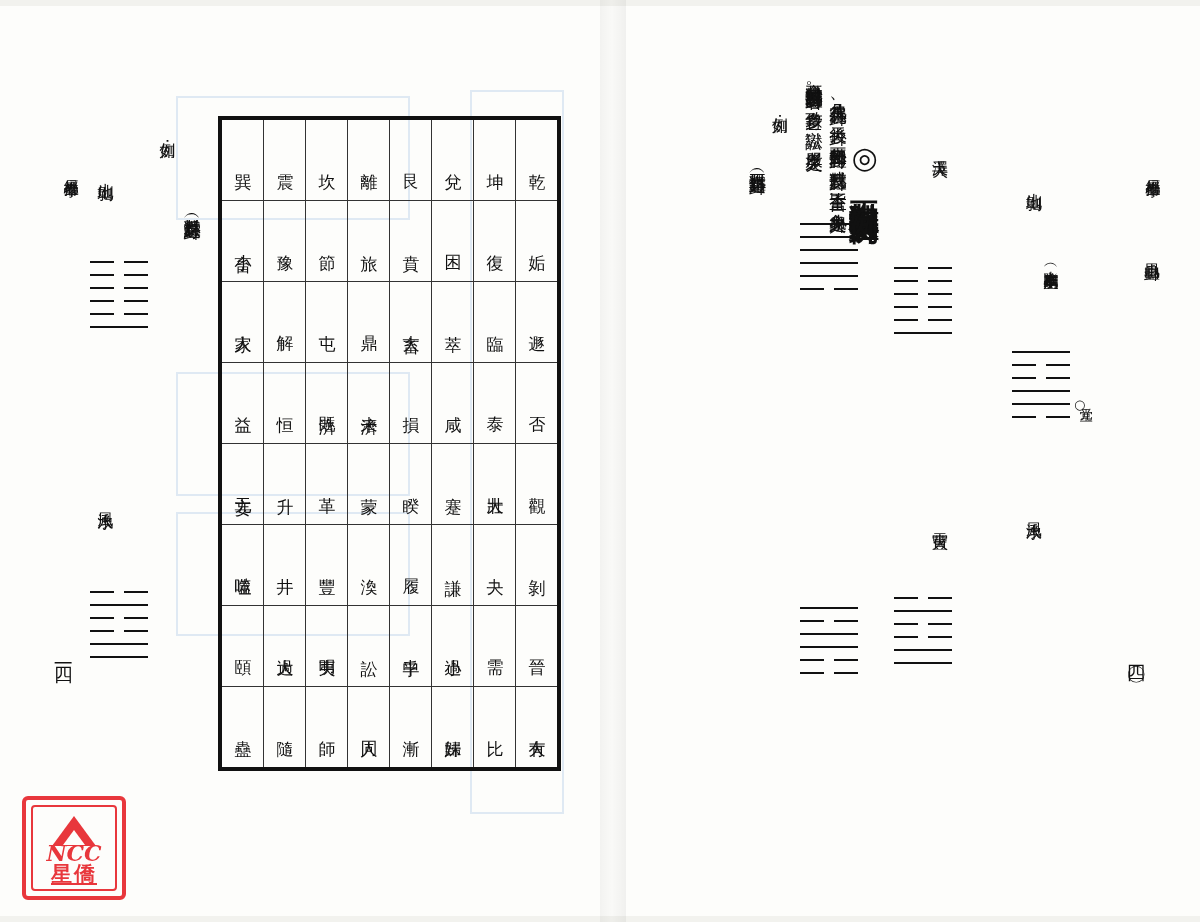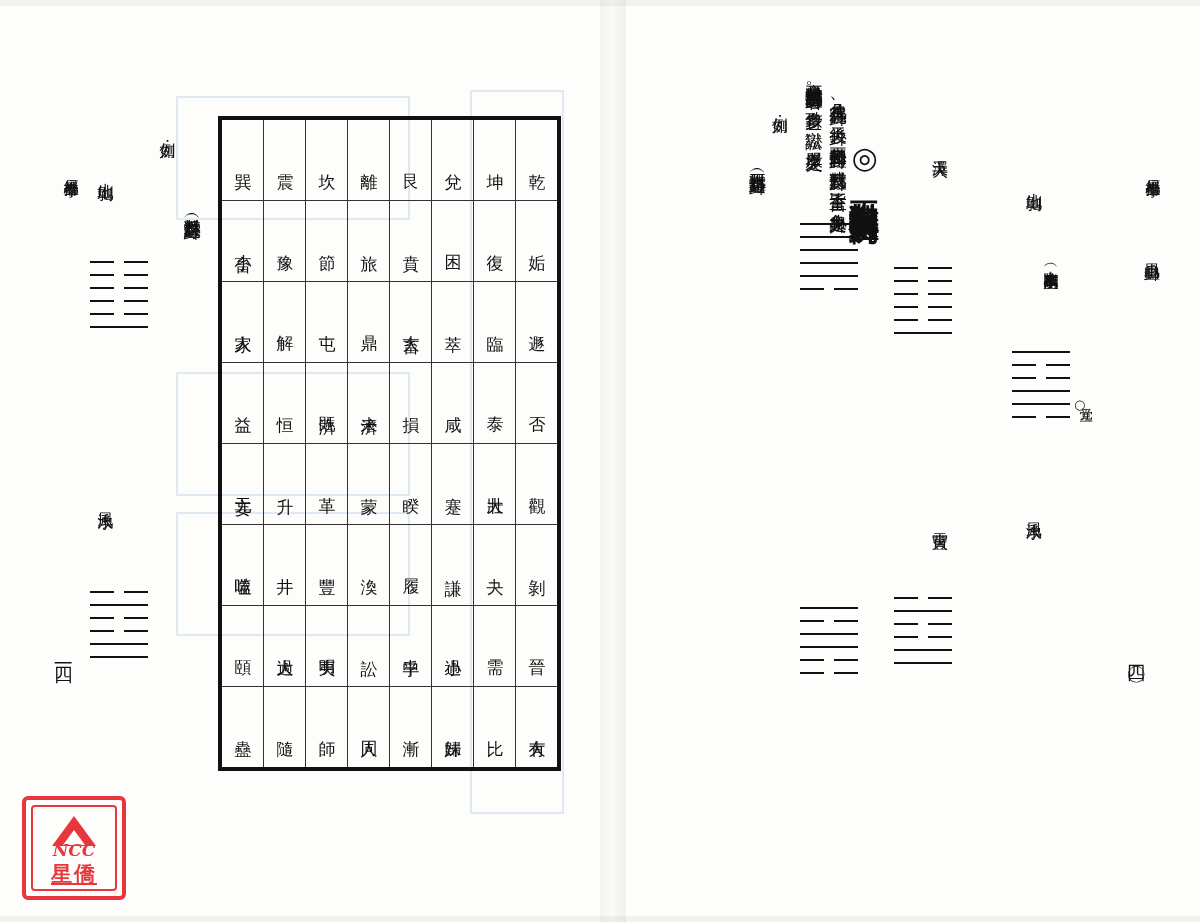--- a/index.html
+++ b/index.html
@@ -130,21 +130,21 @@
     width:0;height:0;border-left:22px solid transparent;border-right:22px solid transparent;
     border-bottom:30px solid #e8373c;
   }
   .stamp .tri-hole{
     position:absolute;left:50%;top:30px;transform:translateX(-50%);
     width:0;height:0;border-left:11px solid transparent;border-right:11px solid transparent;
     border-bottom:15px solid #fdfdfb;
   }
   .stamp .ncc{
     position:absolute;left:50%;top:40px;transform:translateX(-50%);
-    color:#e8373c;font-style:italic;font-weight:bold;font-size:17px;
+    color:#e8373c;font-style:italic;font-weight:bold;font-size:22px;
     font-family:"DejaVu Serif","Liberation Serif",serif;
   }
   .stamp .cn{
     position:absolute;left:50%;bottom:8px;transform:translateX(-50%);
     color:#e8373c;font-weight:bold;font-size:21px;letter-spacing:2px;text-decoration:underline;
   }
 </style>
 </head>
 <body>
 

